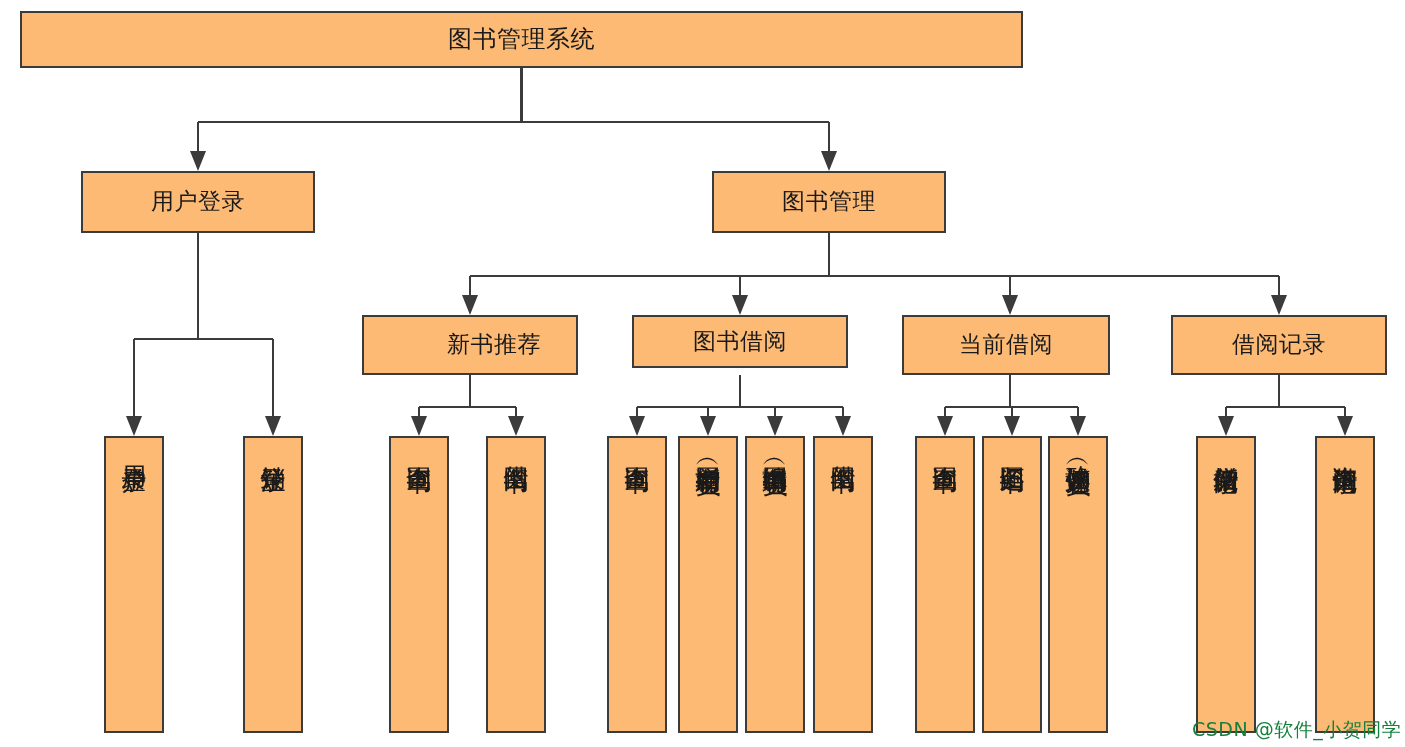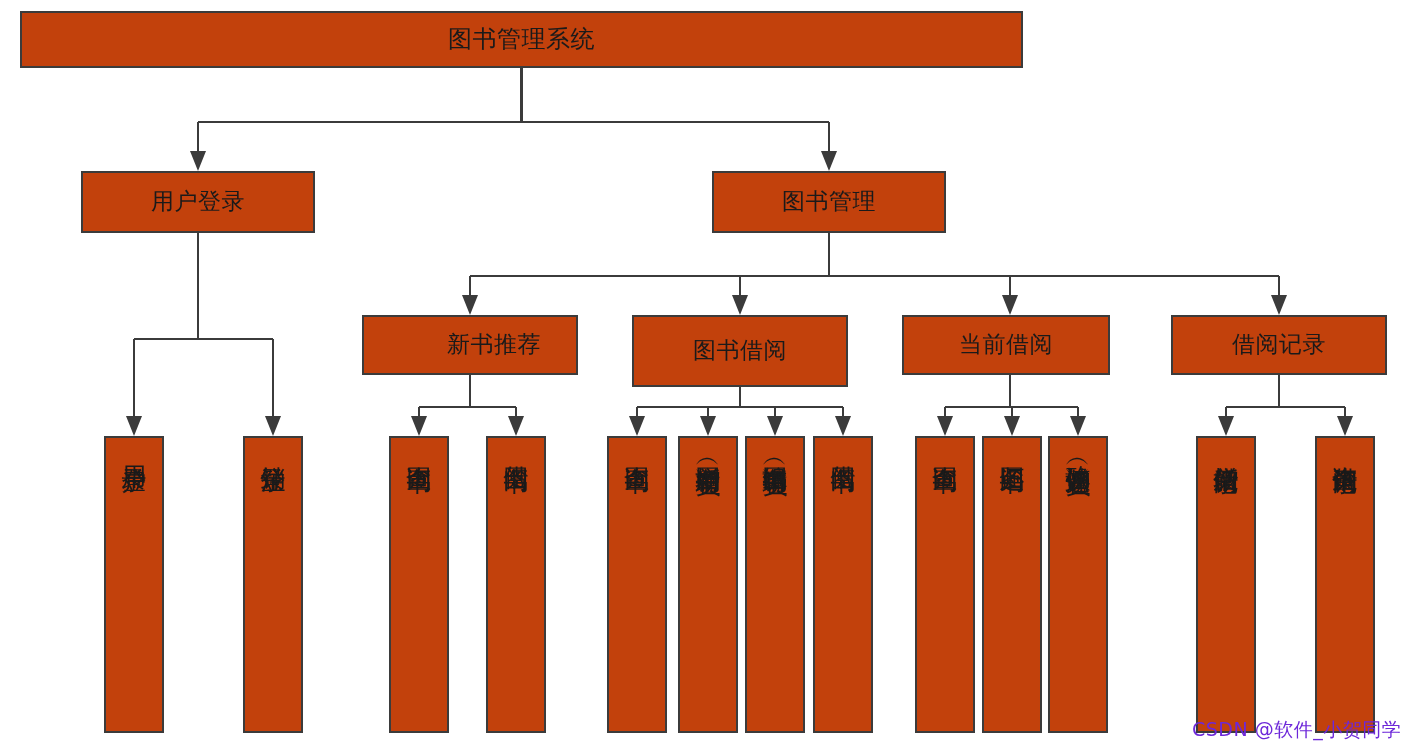--- a/index.html
+++ b/index.html
@@ -22,21 +22,21 @@
     position: absolute;
     left: 0;
     top: 0;
     width: 1405px;
     height: 747px;
     pointer-events: none;
   }
   .node {
     position: absolute;
     box-sizing: border-box;
-    background: #c2410c;
+    background: #fdba74;
     border: 2px solid #3b3b3b;
     display: flex;
     align-items: center;
     justify-content: center;
     color: #1a1a1a;
     z-index: 2;
   }
   .node .lbl {
     display: block;
     text-align: center;
@@ -60,21 +60,21 @@
     writing-mode: vertical-rl;
     text-orientation: upright;
     font-size: 25px;
     line-height: 1.0;
     letter-spacing: 1px;
     white-space: nowrap;
   }
   .watermark {
     position: absolute;
     font-size: 19px;
-    color: #6d28d9;
+    color: #15803d;
     white-space: nowrap;
     z-index: 3;
     letter-spacing: 0.5px;
   }
 </style>
 </head>
 <body>
 
 <div id="canvas">
   <svg id="edges" viewBox="0 0 1405 747">
@@ -137,21 +137,21 @@
       </div>
       <div class="node h" style="left: 81px; top: 171px; width: 234px; height: 62px;">
         <span class="lbl">用户登录</span>
       </div>
       <div class="node h" style="left: 712px; top: 171px; width: 234px; height: 62px;">
         <span class="lbl">图书管理</span>
       </div>
       <div class="node h" style="left: 362px; top: 315px; width: 216px; height: 60px; padding-left: 48px;">
         <span class="lbl">新书推荐</span>
       </div>
-      <div class="node h" style="left: 632px; top: 315px; width: 216px; height: 72px;">
+      <div class="node h" style="left: 632px; top: 315px; width: 216px; height: 53px;">
         <span class="lbl">图书借阅</span>
       </div>
       <div class="node h" style="left: 902px; top: 315px; width: 208px; height: 60px;">
         <span class="lbl">当前借阅</span>
       </div>
       <div class="node h" style="left: 1171px; top: 315px; width: 216px; height: 60px;">
         <span class="lbl">借阅记录</span>
       </div>
       <div class="node v" style="left: 104px; top: 436px; width: 60px; height: 297px;">
         <span class="lbl">用户登录</span>

